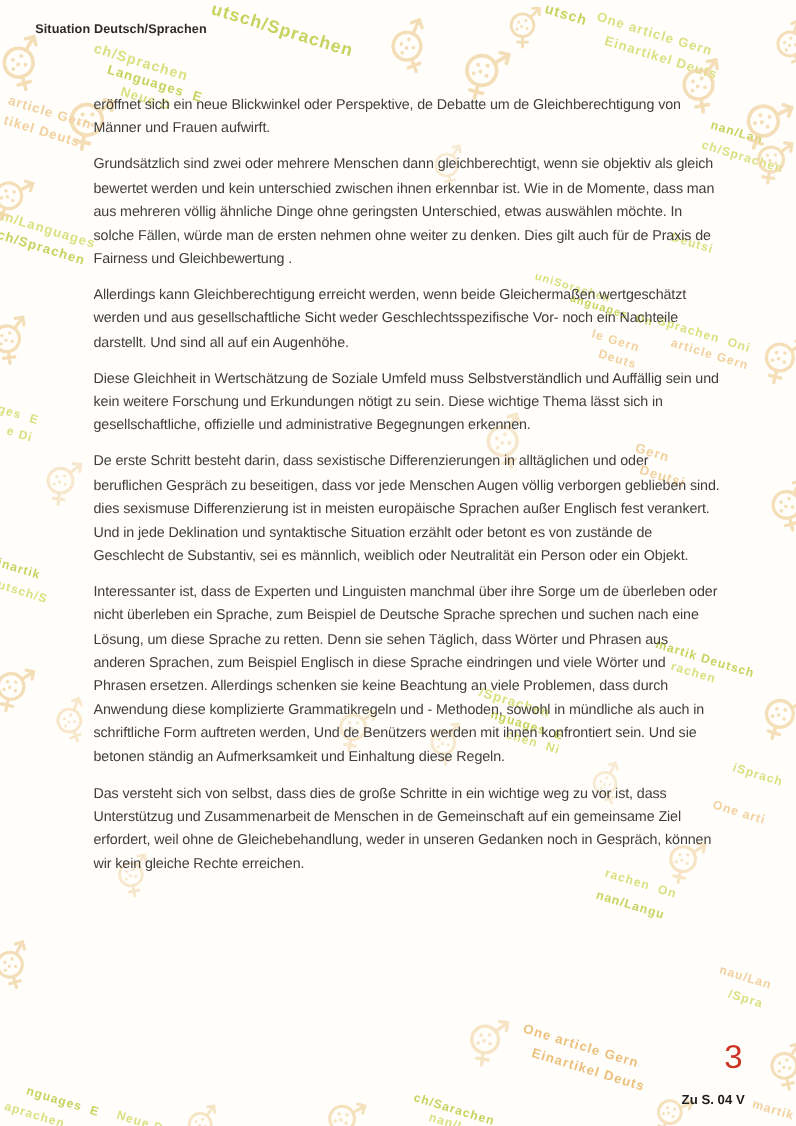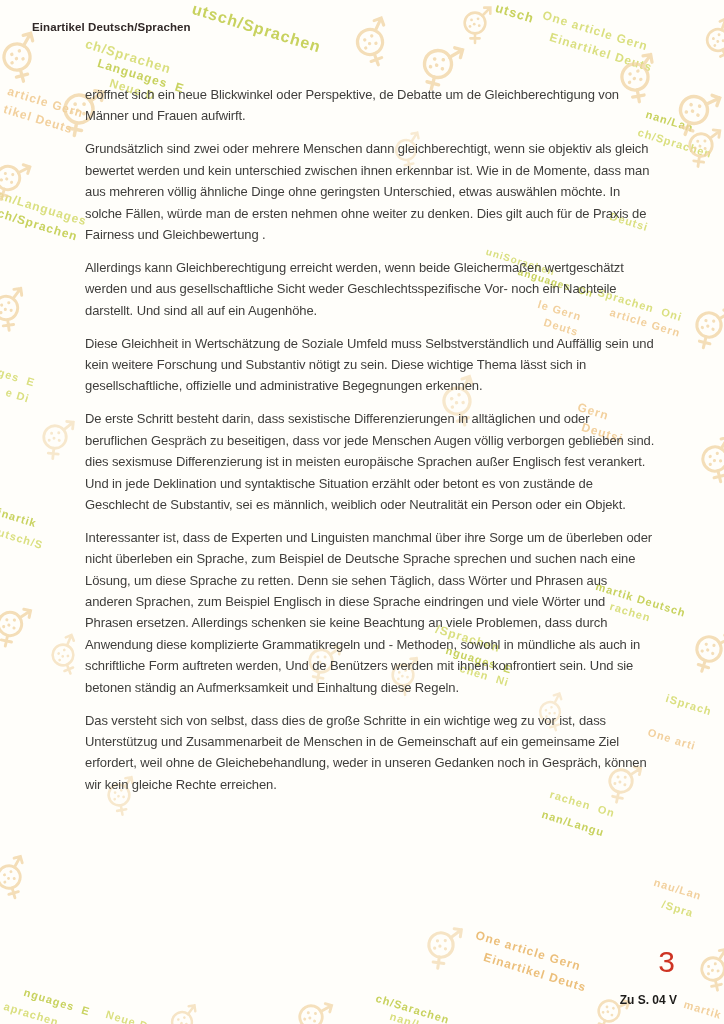--- a/index.html
+++ b/index.html
@@ -550,25 +550,25 @@
           <g fill="#f1d4a2" stroke="none">
             <circle cx="-4.5" cy="-4" r="1.8"></circle>
             <circle cx="4" cy="-5.5" r="1.8"></circle>
             <circle cx="-1" cy="1.5" r="1.8"></circle>
             <circle cx="5.5" cy="3.5" r="1.8"></circle>
             <circle cx="-6.5" cy="4.5" r="1.8"></circle>
           </g>
         </svg>
       </div>
     </div>
-  <div class="doc-header">Einartikel Deutsch/Sprachen</div>
+  <div class="doc-header">Situation Deutsch/Sprachen</div>
   <div class="content" id="content">
       <p class="para">eröffnet sich ein neue Blickwinkel oder Perspektive, de Debatte um de Gleichberechtigung von Männer und Frauen aufwirft.</p>
       <p class="para">Grundsätzlich sind zwei oder mehrere Menschen dann gleichberechtigt, wenn sie objektiv als gleich bewertet werden und kein unterschied zwischen ihnen erkennbar ist. Wie in de Momente,  dass man aus mehreren völlig ähnliche Dinge ohne geringsten Unterschied, etwas auswählen möchte. In solche Fällen, würde man de ersten nehmen ohne weiter zu denken. Dies gilt auch für de Praxis de Fairness und Gleichbewertung .</p>
       <p class="para">Allerdings kann Gleichberechtigung erreicht werden, wenn beide Gleichermaßen wertgeschätzt werden und aus gesellschaftliche Sicht  weder Geschlechtsspezifische Vor- noch ein Nachteile darstellt. Und sind all auf ein Augenhöhe.</p>
-      <p class="para">Diese Gleichheit in Wertschätzung de Soziale Umfeld muss Selbstverständlich und Auffällig sein und kein weitere Forschung und Substantiv nötigt zu sein. Diese wichtige Thema lässt sich in gesellschaftliche, offizielle und administrative Begegnungen erkennen.</p>
+      <p class="para">Diese Gleichheit in Wertschätzung de Soziale Umfeld muss Selbstverständlich und Auffällig sein und kein weitere Forschung und Erkundungen nötigt zu sein. Diese wichtige Thema lässt sich in gesellschaftliche, offizielle und administrative Begegnungen erkennen.</p>
       <p class="para">De erste Schritt besteht darin, dass sexistische Differenzierungen in alltäglichen und oder beruflichen Gespräch zu beseitigen, dass vor jede Menschen  Augen völlig verborgen geblieben sind.  dies sexismuse Differenzierung ist in meisten europäische Sprachen außer Englisch fest verankert. Und in jede Deklination und syntaktische Situation erzählt oder betont es von zustände de Geschlecht de Substantiv, sei es männlich, weiblich oder Neutralität ein Person oder ein Objekt.</p>
       <p class="para">Interessanter ist, dass de Experten und Linguisten manchmal über ihre Sorge um de überleben oder nicht überleben ein Sprache, zum Beispiel de Deutsche Sprache sprechen und suchen nach eine Lösung, um diese Sprache zu retten. Denn sie sehen Täglich, dass Wörter und Phrasen aus anderen Sprachen, zum Beispiel Englisch in diese Sprache eindringen und viele Wörter und Phrasen ersetzen. Allerdings schenken sie keine Beachtung an viele Problemen, dass durch Anwendung diese komplizierte Grammatikregeln und - Methoden, sowohl in mündliche als auch in schriftliche Form auftreten werden, Und de Benützers werden mit ihnen konfrontiert sein. Und sie betonen ständig an Aufmerksamkeit und Einhaltung diese Regeln.</p>
       <p class="para">Das versteht sich von selbst, dass  dies de große Schritte in ein wichtige weg zu vor ist, dass Unterstützug und Zusammenarbeit de Menschen in de Gemeinschaft  auf ein gemeinsame Ziel erfordert, weil ohne de Gleichebehandlung, weder in unseren Gedanken noch in Gespräch, können wir kein gleiche Rechte erreichen.</p>
     </div>
   <div class="page-number">3</div>
   <div class="footer-ref">Zu S. 04 V</div>
 </div>
 
 </body></html>

